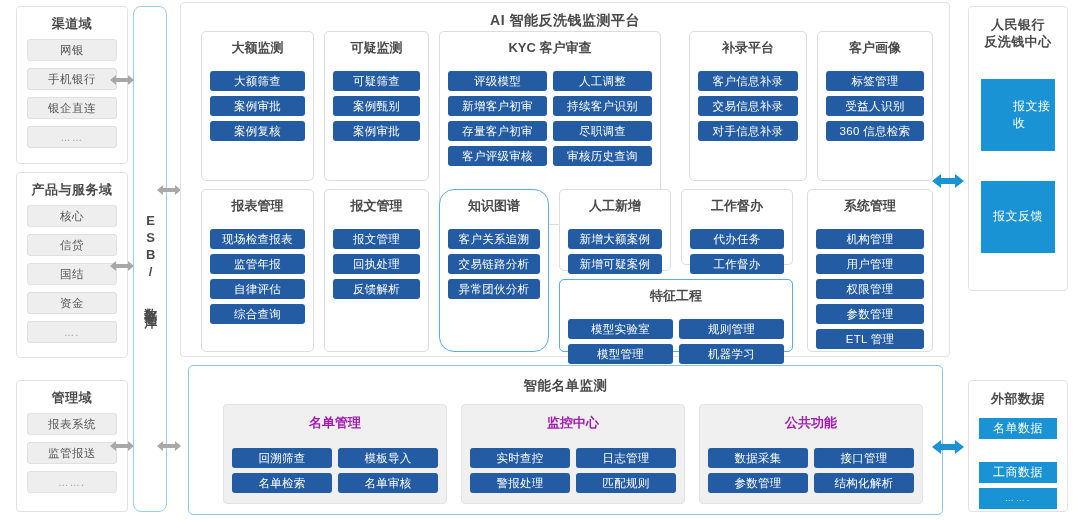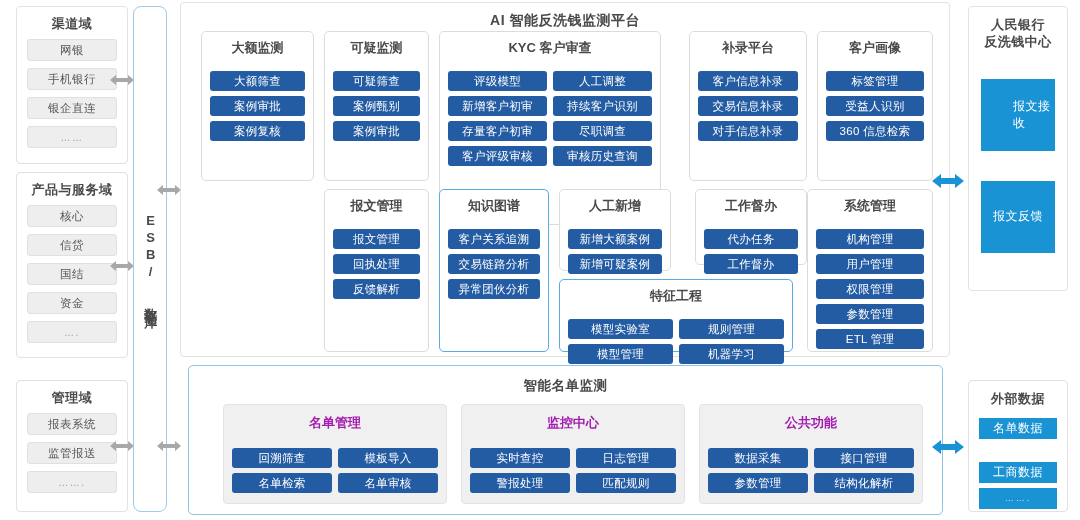--- a/index.html
+++ b/index.html
@@ -243,48 +243,57 @@
 
     <div class="module" style="left:636px; top:28px; width:116px; height:150px;">
       <div class="mod-title">客户画像</div>
       <div class="btns">
         <div class="btn w-full">标签管理</div>
         <div class="btn w-full">受益人识别</div>
         <div class="btn w-full">360 信息检索</div>
       </div>
     </div>
 
+    <div class="module" style="left:20px; top:186px; width:113px; height:163px;">
+      <div class="mod-title">报表管理</div>
+      <div class="btns">
+        <div class="btn w-full">现场检查报表</div>
+        <div class="btn w-full">监管年报</div>
+        <div class="btn w-full">自律评估</div>
+        <div class="btn w-full">综合查询</div>
+      </div>
+    </div>
 
     <div class="module" style="left:143px; top:186px; width:105px; height:163px;">
       <div class="mod-title">报文管理</div>
       <div class="btns">
         <div class="btn w-full">报文管理</div>
         <div class="btn w-full">回执处理</div>
         <div class="btn w-full">反馈解析</div>
       </div>
     </div>
 
-    <div class="module hl" style="left:258px; top:186px; width:110px; height:163px;">
+    <div class="module hl" style="left:258px; top:186px; width:110px; height:163px;border-radius:15px;">
       <div class="mod-title">知识图谱</div>
       <div class="btns">
         <div class="btn w-full">客户关系追溯</div>
         <div class="btn w-full">交易链路分析</div>
         <div class="btn w-full">异常团伙分析</div>
       </div>
     </div>
 
     <div class="module" style="left:378px; top:186px; width:112px; height:82px;">
       <div class="mod-title">人工新增</div>
       <div class="btns">
         <div class="btn w-full">新增大额案例</div>
         <div class="btn w-full">新增可疑案例</div>
       </div>
     </div>
 
-    <div class="module" style="left:500px; top:186px; width:112px; height:76px;margin-left:14px;">
+    <div class="module" style="left:500px; top:186px; width:112px; height:76px;">
       <div class="mod-title">工作督办</div>
       <div class="btns">
         <div class="btn w-full">代办任务</div>
         <div class="btn w-full">工作督办</div>
       </div>
     </div>
 
     <div class="module" style="left:626px; top:186px; width:126px; height:163px;">
       <div class="mod-title">系统管理</div>
       <div class="btns">

